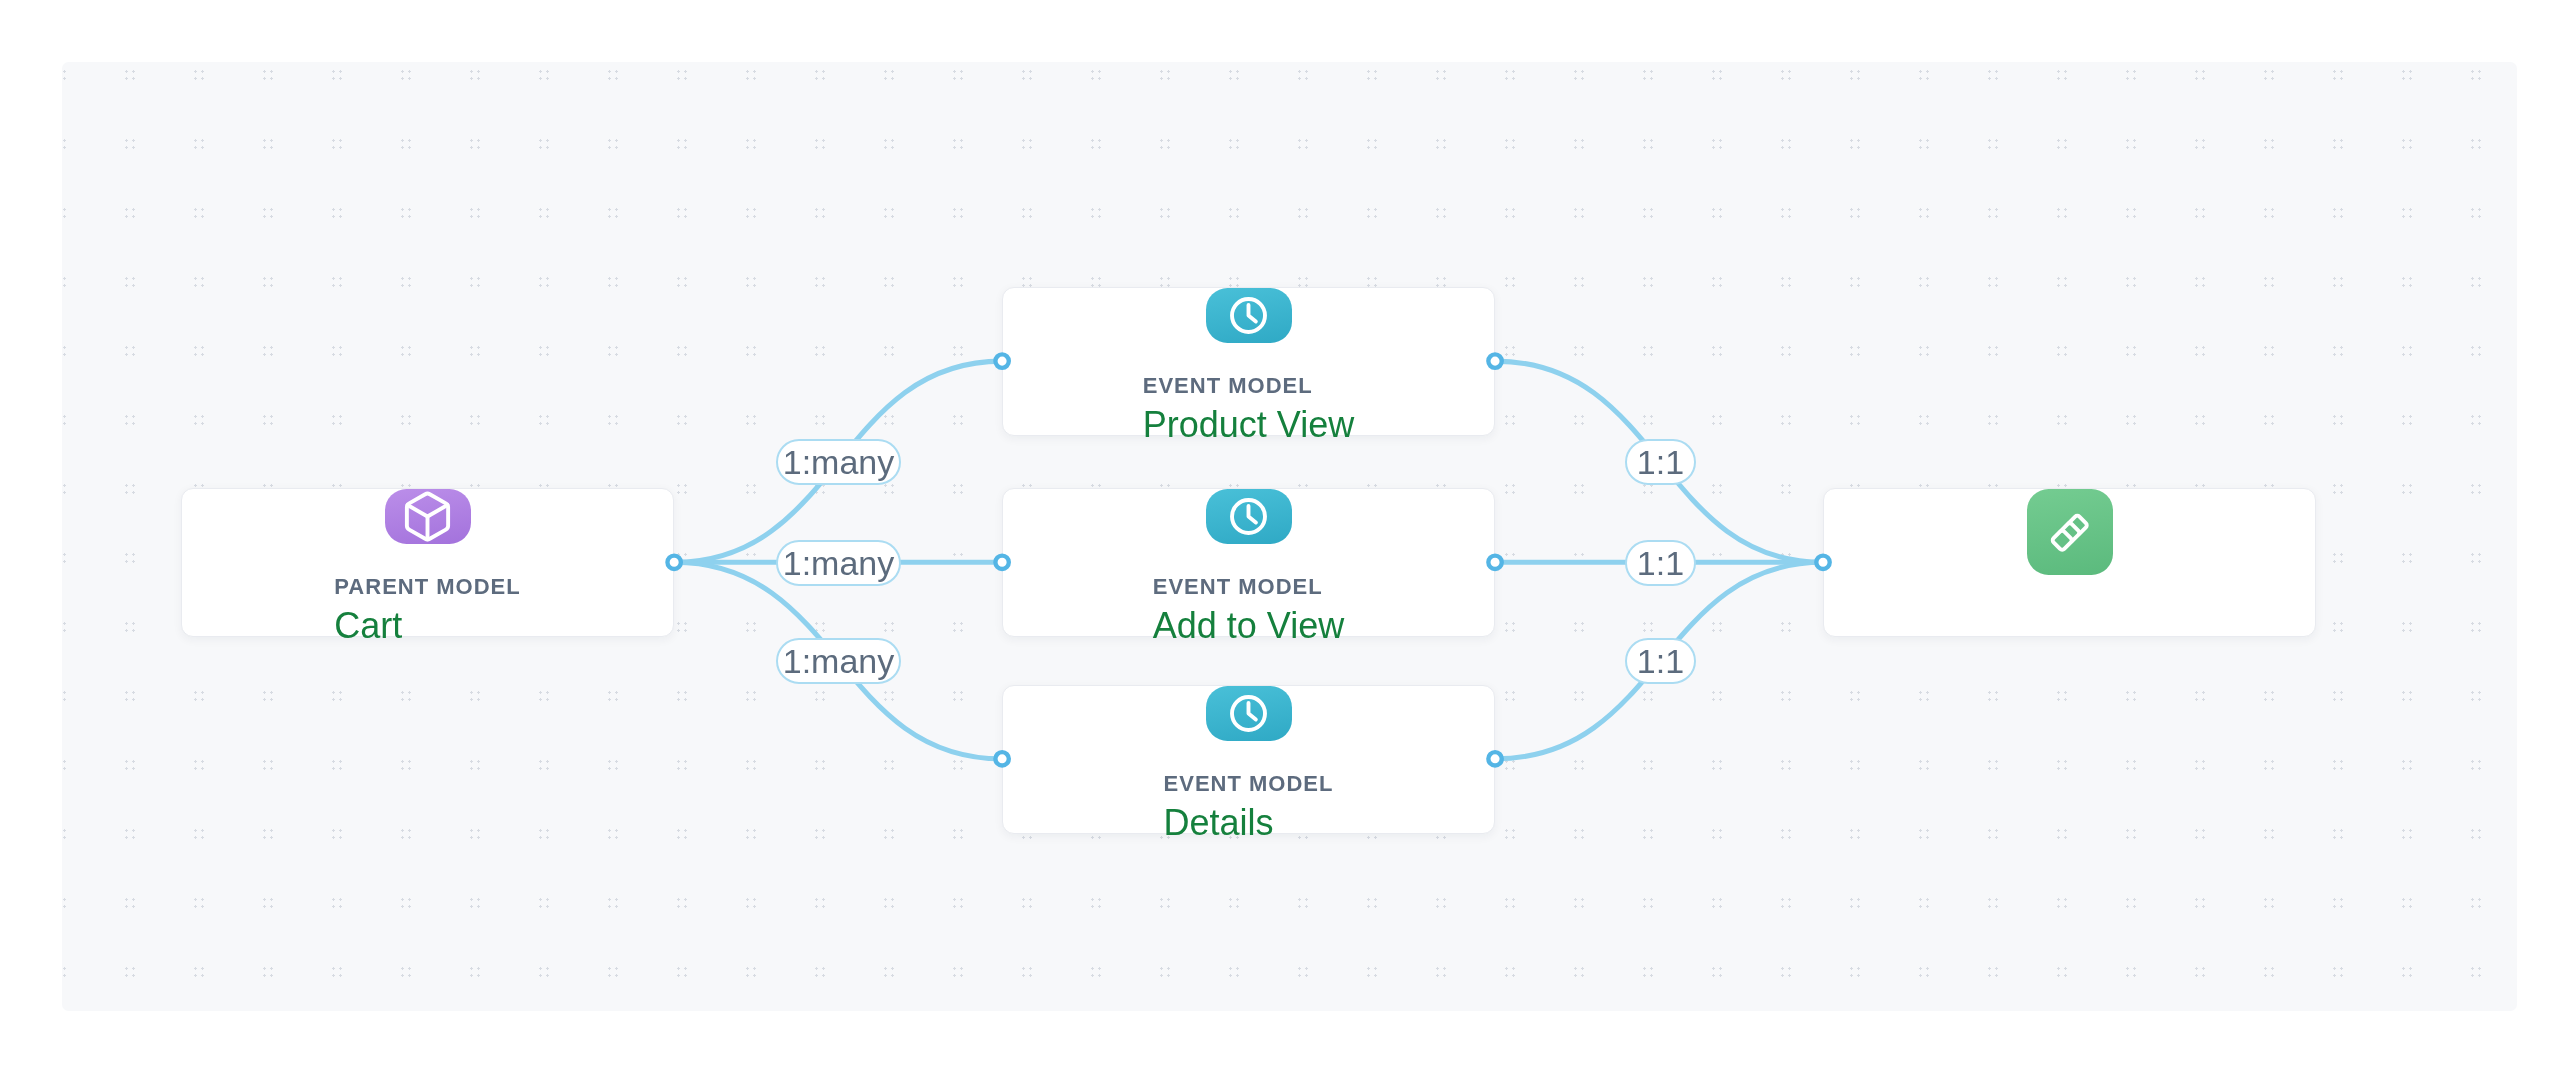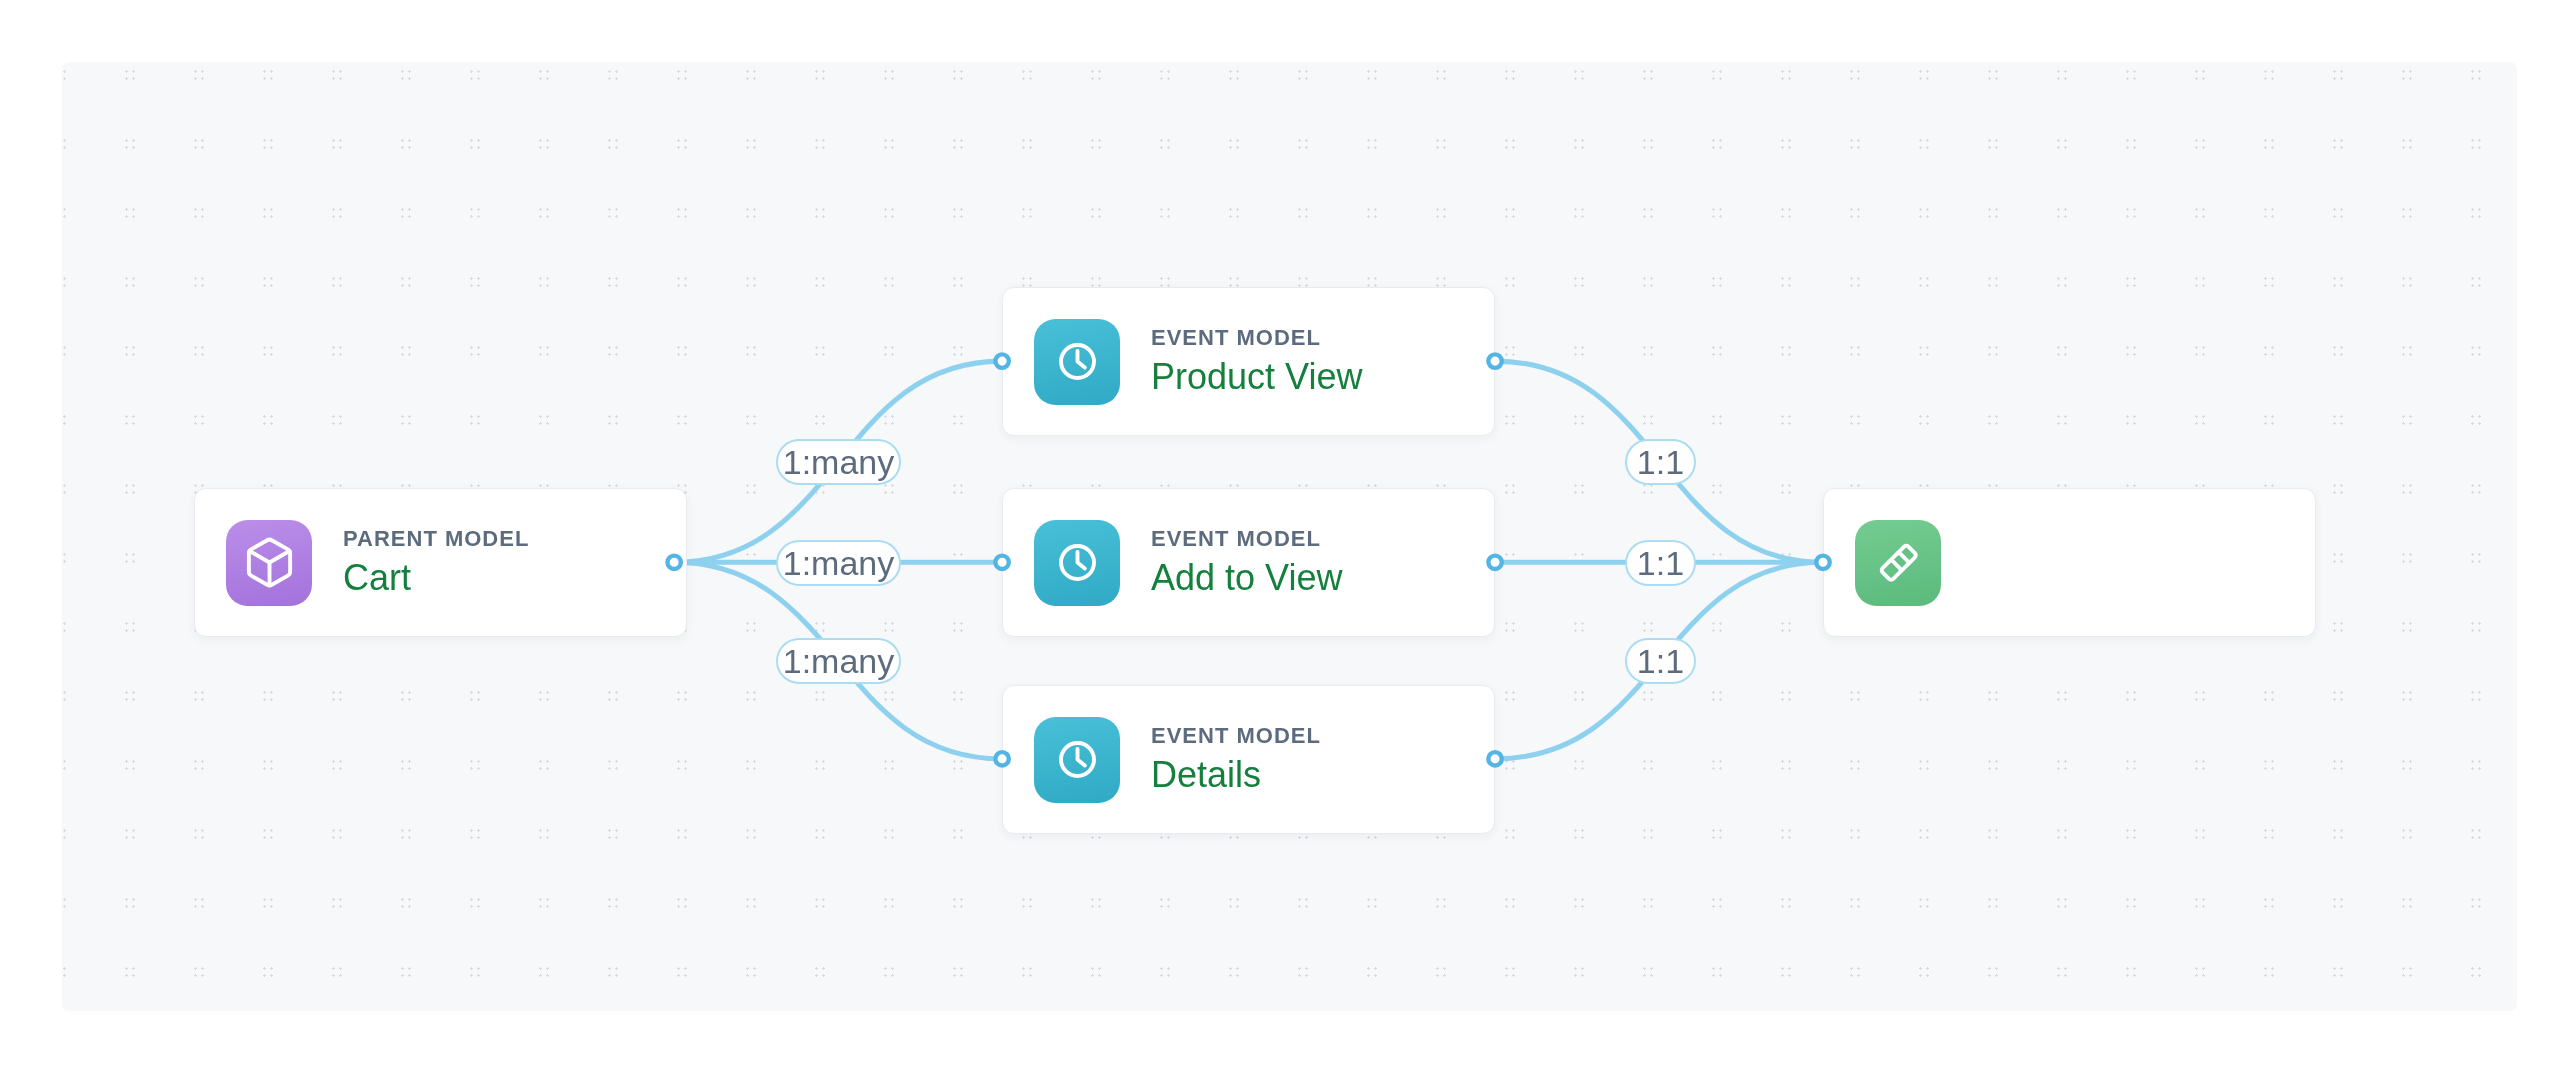--- a/index.html
+++ b/index.html
@@ -28,21 +28,21 @@
     background-position: 30px 44px, 37px 44px, 30px 51px, 37px 51px;
   }
   svg.edge-layer, svg.port-layer {
     position: absolute;
     left: 0; top: 0;
     width: 2455px;
     height: 949px;
     overflow: visible;
   }
   svg.edge-layer { z-index: 1; }
-  .node { z-index: 2; }
+  .node { z-index: 2; flex-direction: column; }
   svg.port-layer { z-index: 3; pointer-events: none; }
   .pill { z-index: 3; }
 
   .node {
     position: absolute;
     width: 493px;
     height: 149px;
     background: #ffffff;
     border: 1.3px solid #e9ebf0;
     border-radius: 12px;
@@ -116,21 +116,21 @@
     <g fill="none" stroke="#8ed1ee" stroke-width="7.5" stroke-linecap="round">
       <path d="M 912 746 C 1157 746 1157 446 1401 446"></path>
       <path d="M 912 746 L 1401 746"></path>
       <path d="M 912 746 C 1157 746 1157 1039 1401 1039"></path>
       <path d="M 2136 446 C 2383 446 2383 746 2625 746"></path>
       <path d="M 2136 746 L 2625 746"></path>
       <path d="M 2136 1039 C 2383 1039 2383 746 2625 746"></path>
     </g>
   </svg>
 
-  <div class="node" style="left:132px; top:426px;">
+  <div class="node" style="left:119px; top:426px;">
     <div class="node-icon icon-purple">
       <svg width="55" height="55" viewBox="0 0 24 24" fill="none" stroke="#ffffff" stroke-width="1.7" stroke-linecap="round" stroke-linejoin="round">
         <path d="M21 16V8a2 2 0 0 0-1-1.73l-7-4a2 2 0 0 0-2 0l-7 4A2 2 0 0 0 3 8v8a2 2 0 0 0 1 1.73l7 4a2 2 0 0 0 2 0l7-4A2 2 0 0 0 21 16z"></path>
         <polyline points="3.3 7 12 12 20.7 7"></polyline>
         <line x1="12" y1="22" x2="12" y2="12"></line>
       </svg>
     </div>
     <div class="node-text">
       <div class="node-type">PARENT MODEL</div>
       <div class="node-title">Cart</div>

